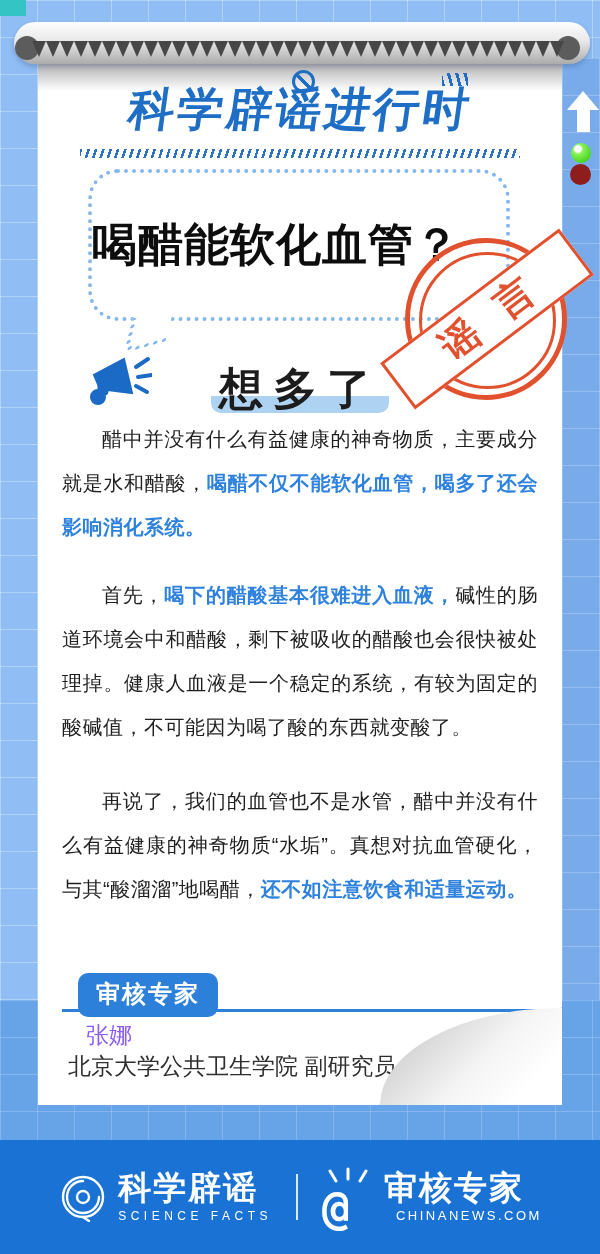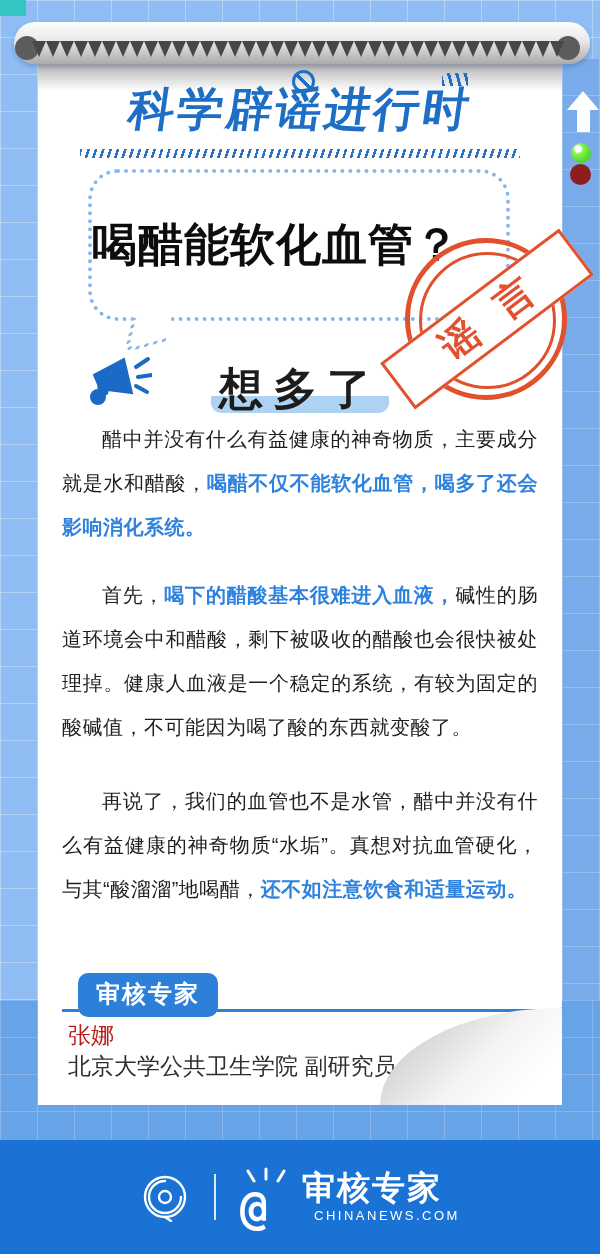--- a/index.html
+++ b/index.html
@@ -85,21 +85,21 @@
     text-align:justify;text-indent:2em;letter-spacing:0.5px;}
   .para.p1{top:360px;}
   .para.p2{top:518px;font-family:Liberation Mono, monospace;}
   .para.p3{top:722px;}
   .em{color:#2e82de;font-weight:600;}
 
   
   .badge{position:absolute;left:24px;top:916px;background:#2c80da;color:#fff;font-size:24px;font-weight:700;
     padding:5px 18px 7px;border-radius:10px;letter-spacing:2px;margin-left:16px;}
   .badge-line{position:absolute;left:24px;top:952px;width:478px;height:3px;background:#2c80da;}
-  .reviewer-name{position:absolute;left:30px;top:963px;font-size:23px;color:#b91c1c;}
+  .reviewer-name{position:absolute;left:48px;top:963px;font-size:23px;color:#8b5cf6;}
   .reviewer-aff{position:absolute;left:30px;top:994px;font-size:23px;color:#2e2e2e;}
 
   
   .footer{position:absolute;left:0;top:1140px;width:600px;height:114px;background:#1a73d4;z-index:3;
     display:flex;align-items:center;justify-content:center;gap:24px;}
   .brand{display:flex;align-items:center;gap:10px;color:#fff;}
   .brand .cn{font-size:33px;font-weight:900;letter-spacing:2px;line-height:1.05;}
   .brand .en{font-size:12px;letter-spacing:4.5px;margin-top:3px;}
   .brand-right .en{letter-spacing:2.5px;font-size:13px;margin-left:12px;}
   .footer-divider{width:2px;height:46px;background:rgba(255,255,255,.85);}
@@ -187,20 +187,24 @@
   <div class="footer">
     <div class="brand">
       <svg width="50" height="50" viewBox="0 0 50 50">
         <g fill="none" stroke="#fff" stroke-width="2.4" stroke-linecap="round">
           <circle cx="25" cy="25" r="20"></circle>
           <path d="M25 9 a16 16 0 1 0 16 16"></path>
           <circle cx="25" cy="25" r="6"></circle>
           <path d="M25 45 l6 4"></path>
         </g>
       </svg>
+      <div>
+        <div class="cn">科学辟谣</div>
+        <div class="en">SCIENCE FACTS</div>
+      </div>
     </div>
     <div class="footer-divider"></div>
     <div class="brand brand-right">
       <div class="at-wrap">
         <svg width="52" height="16" viewBox="0 0 52 16" style="position:absolute;left:6px;top:-2px;">
           <g stroke="#fff" stroke-width="3" stroke-linecap="round">
             <path d="M8 14 L2 4"></path>
               <path d="M20 12 L20 2"></path>
               <path d="M32 14 L38 4"></path>
           </g>

